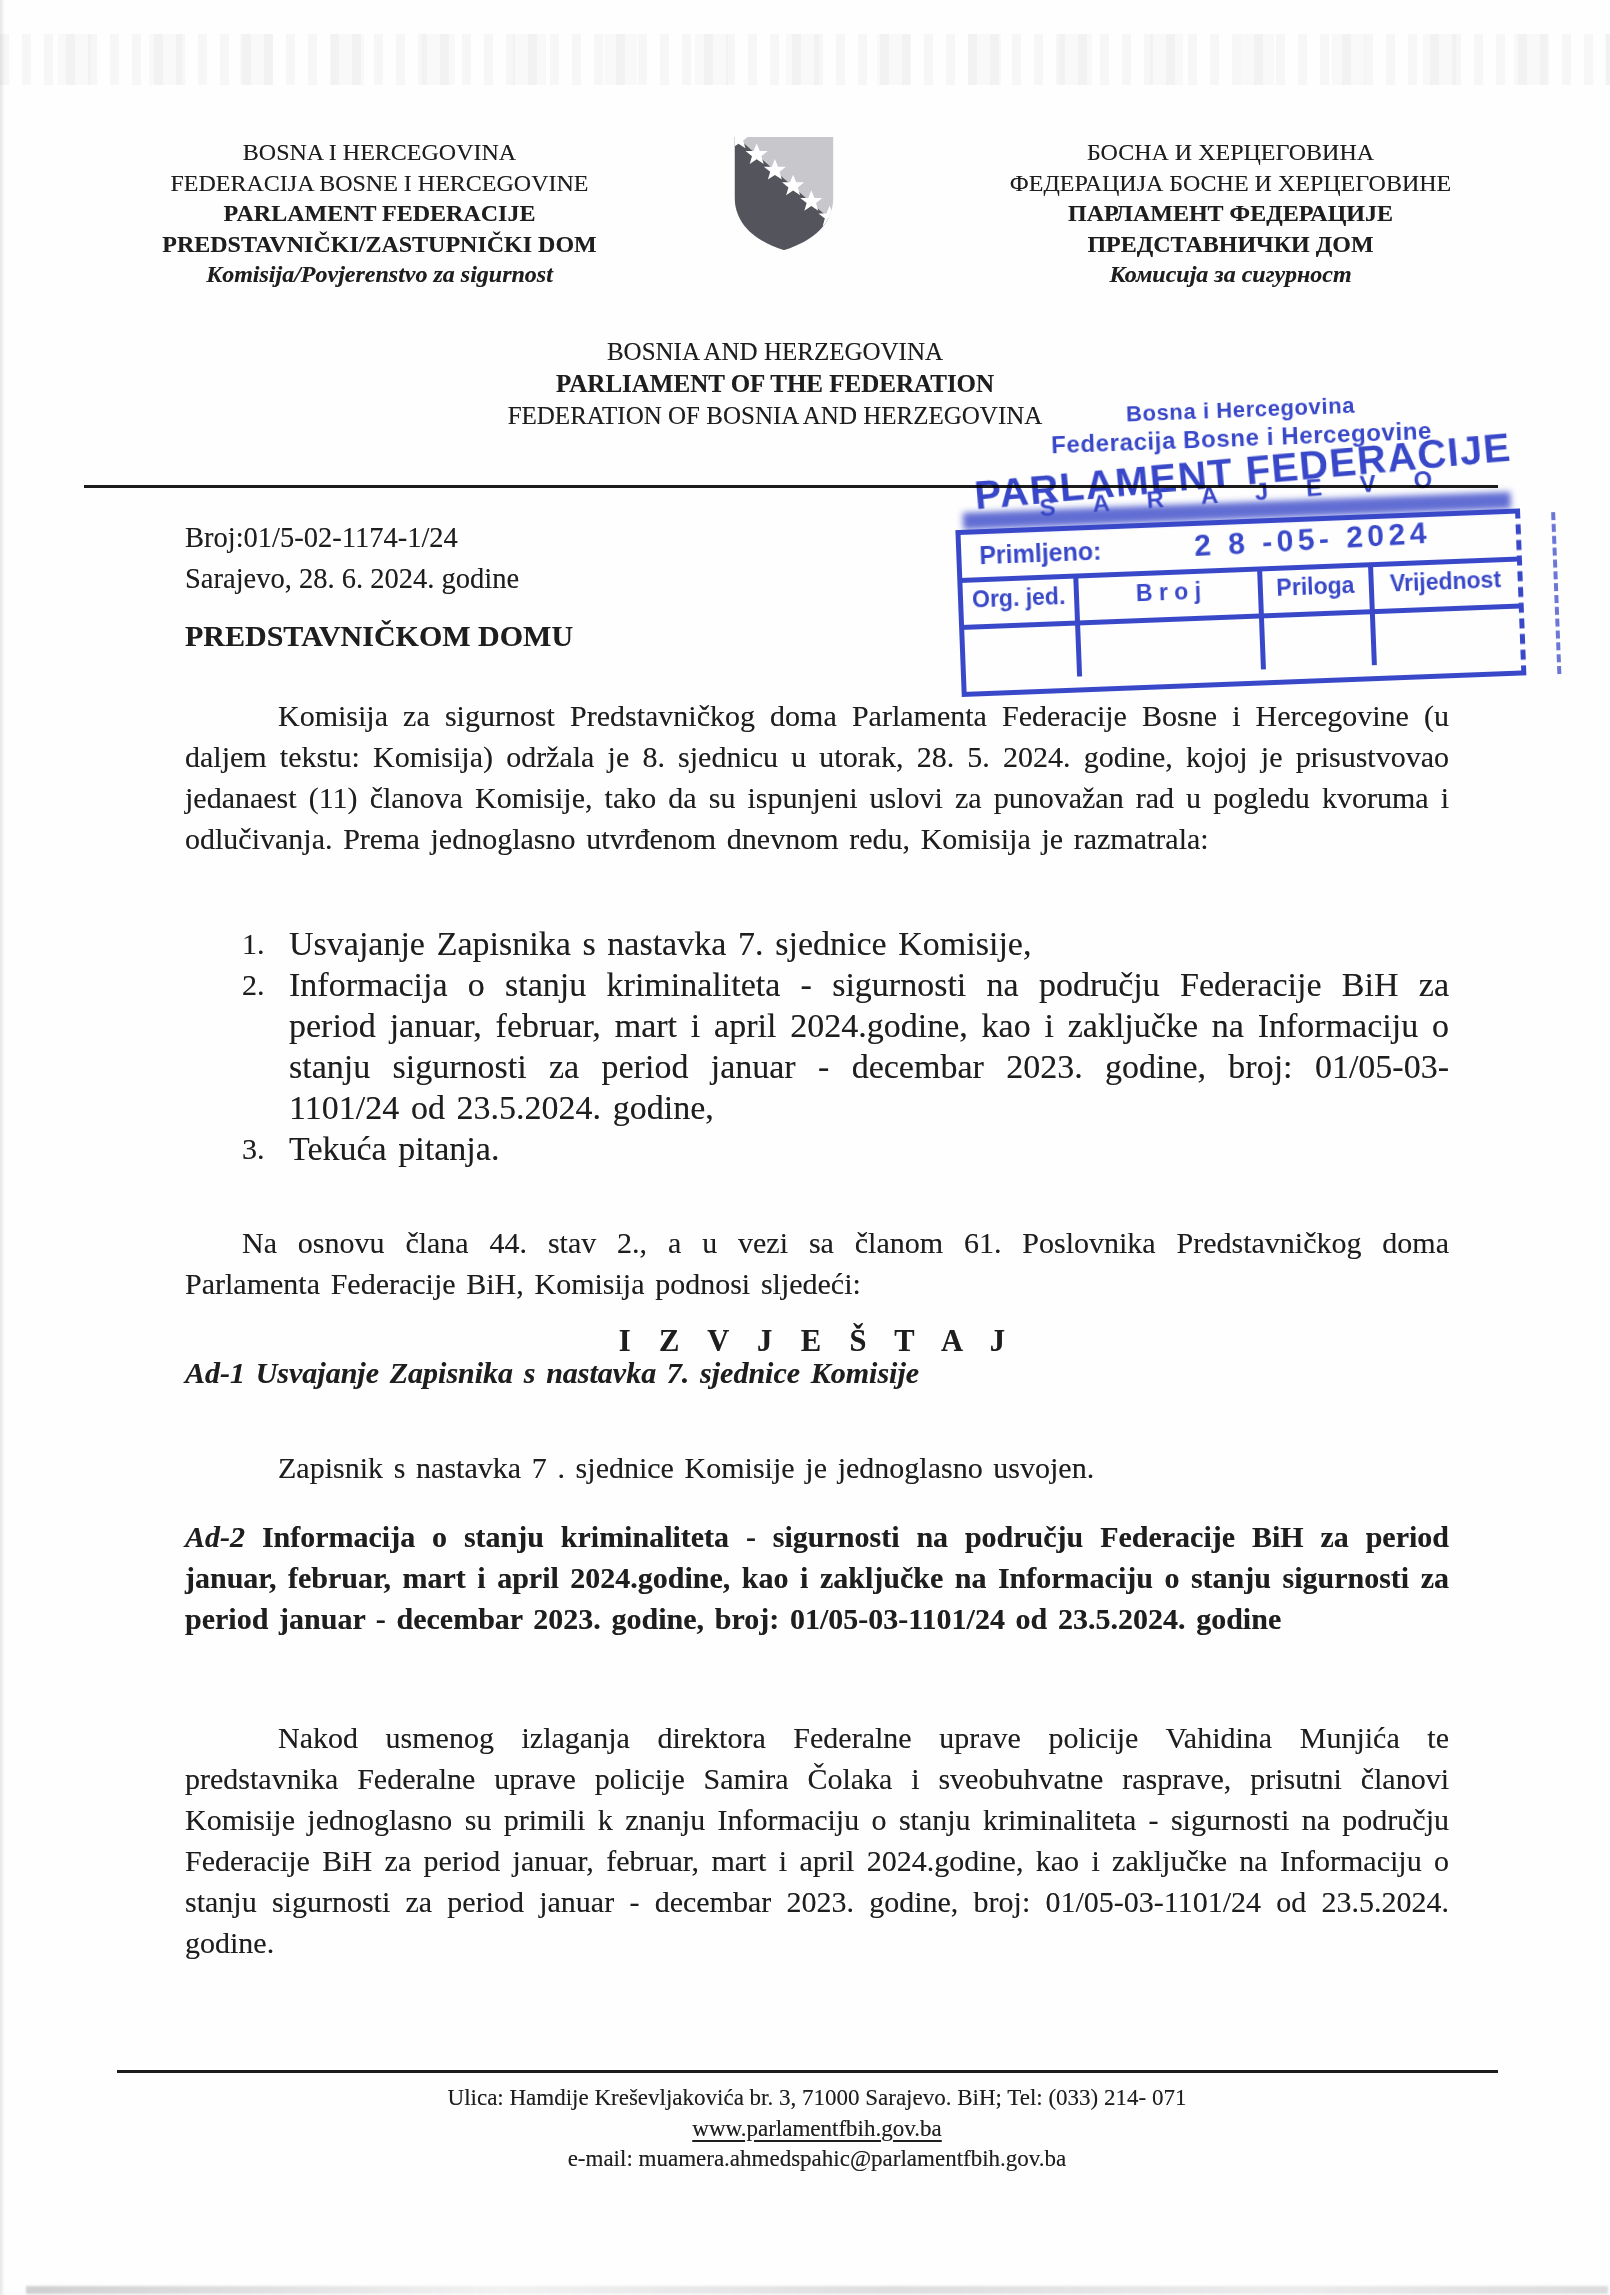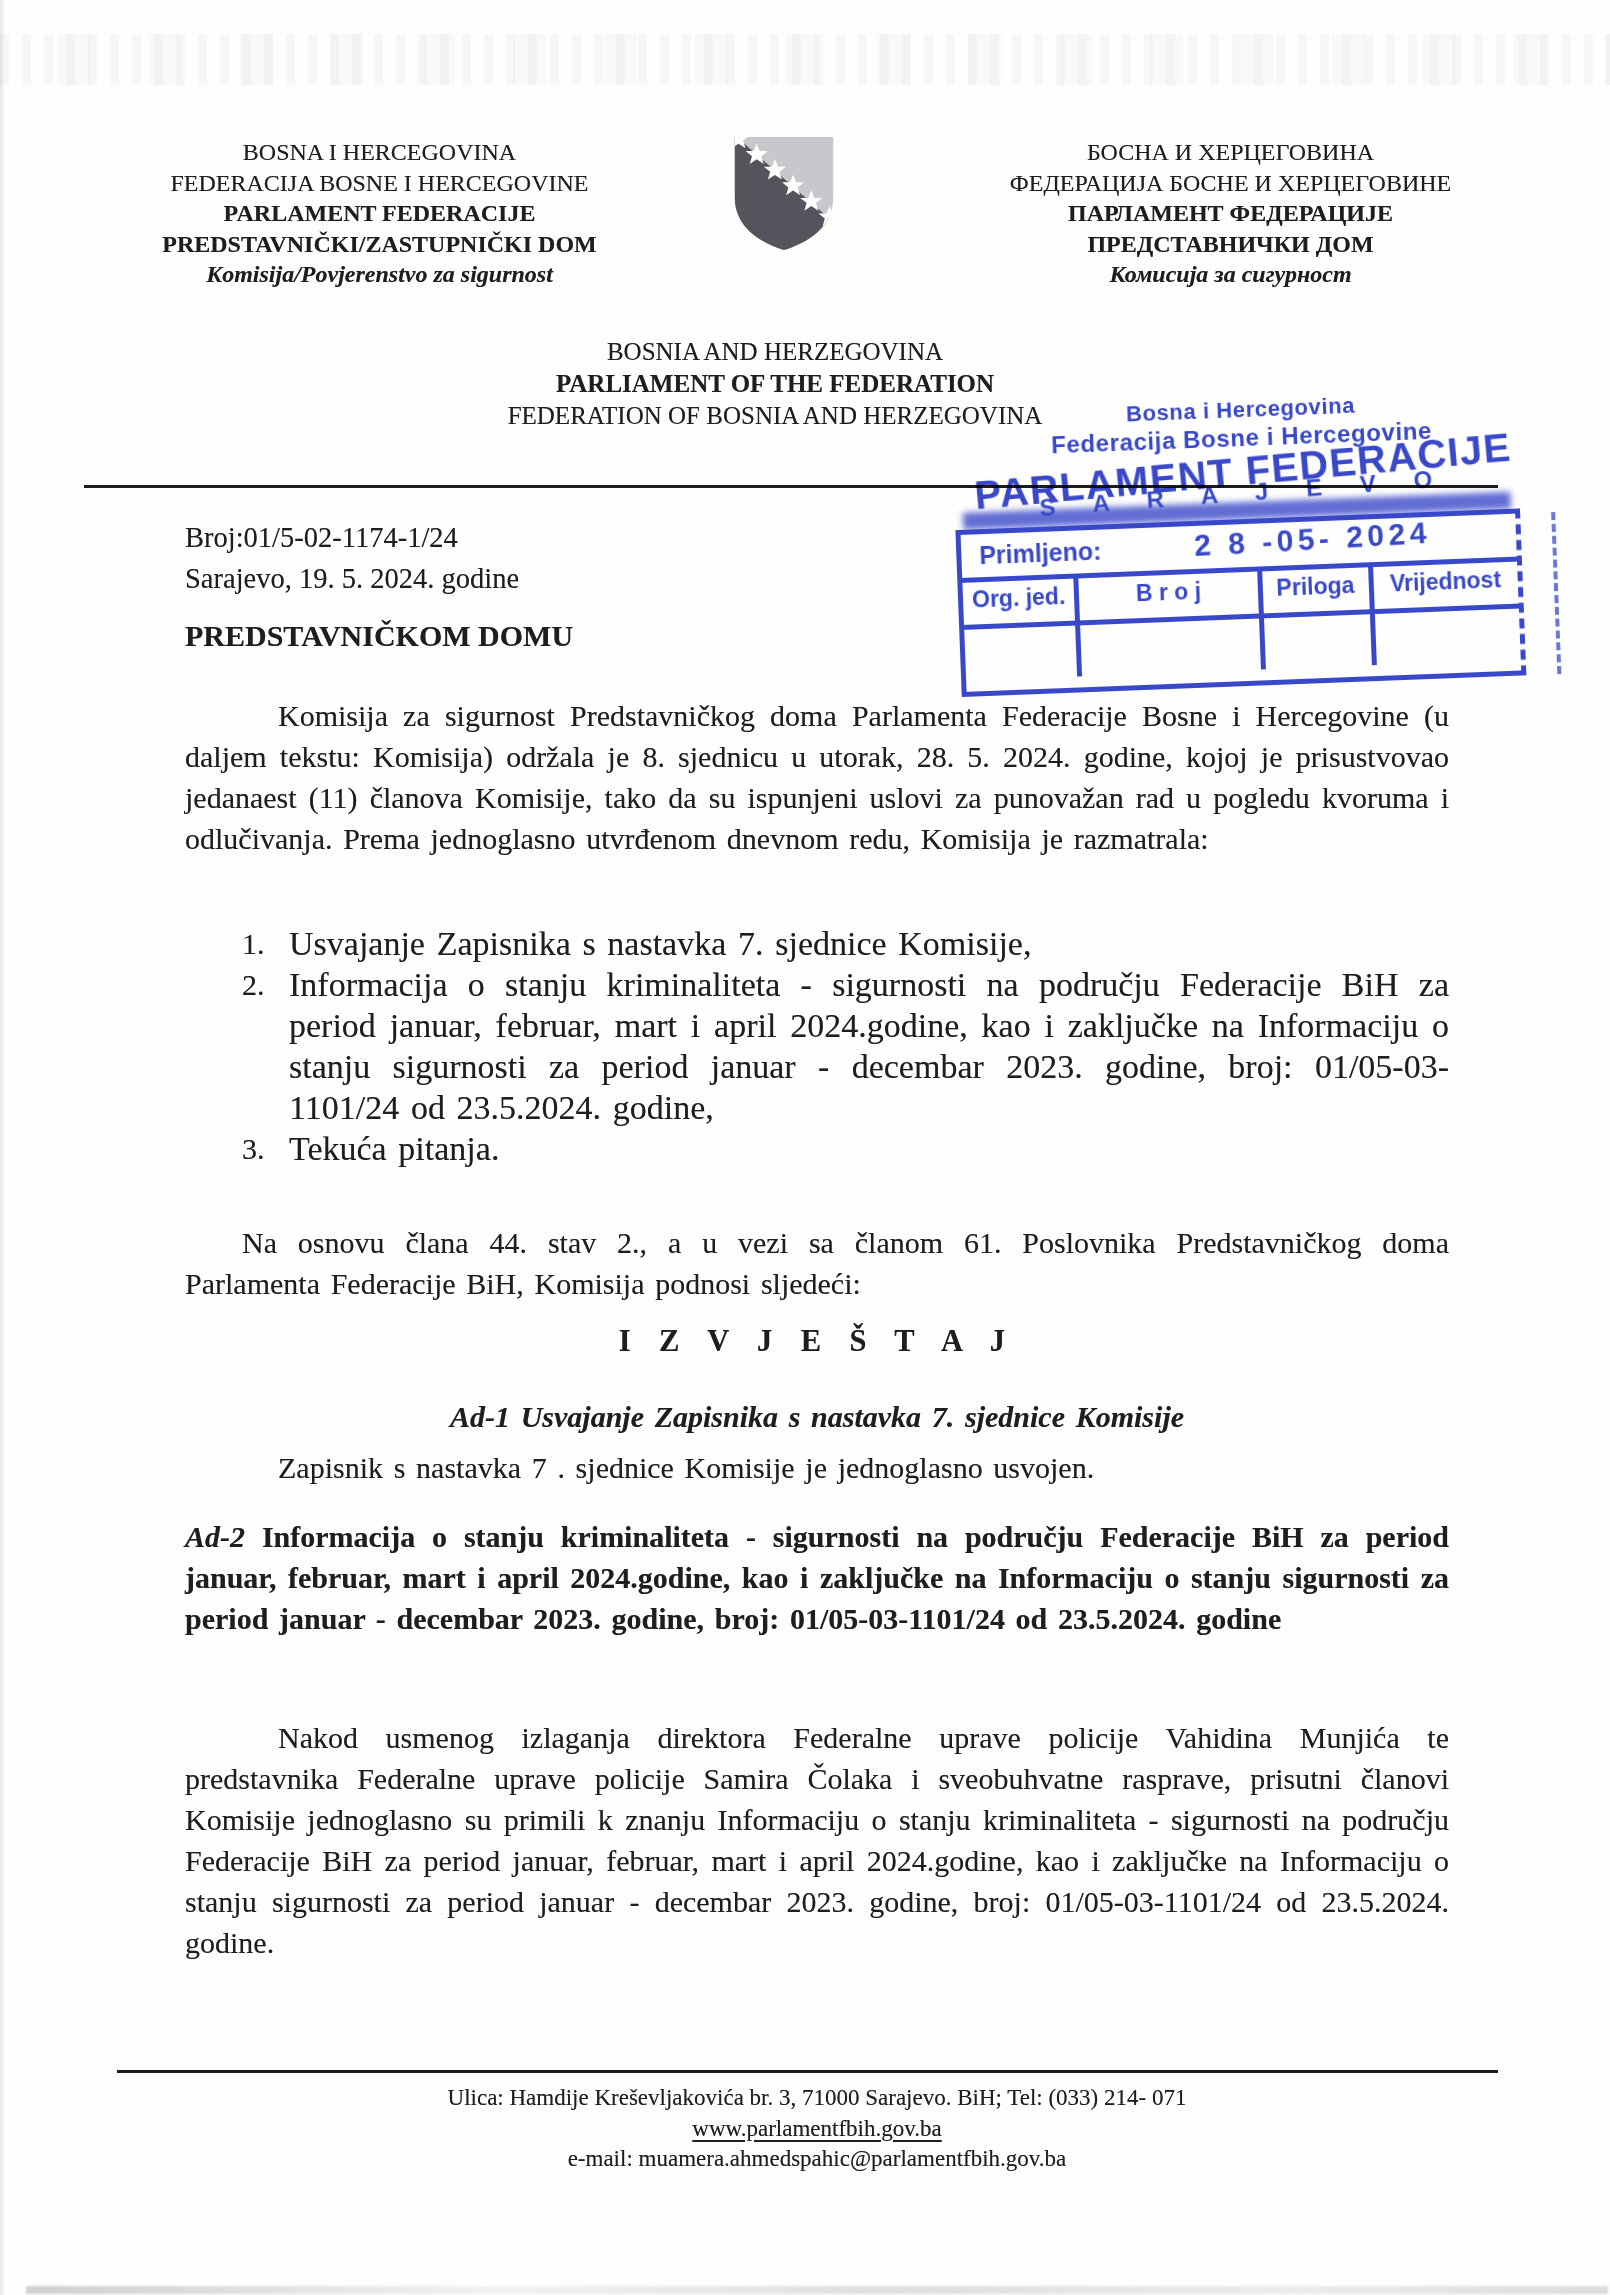--- a/index.html
+++ b/index.html
@@ -154,21 +154,21 @@
       <div class="stamp-cell" style="width:26%;">
         <div class="hd">Vrijednost</div>
       </div>
     </div>
     <div class="stamp-row2"></div>
   </div>
   <div class="stamp-dash-right"></div>
 </div>
 
 <div class="abs col meta-line inky" style="top:519px;">Broj:01/5-02-1174-1/24</div>
-<div class="abs col meta-line inky" style="top:560px;">Sarajevo, 19. 5. 2024. godine</div>
+<div class="abs col meta-line inky" style="top:560px;">Sarajevo, 28. 6. 2024. godine</div>
 
 <div class="abs col meta-line bold inky" style="top:617px;font-size:30px;">PREDSTAVNIČKOM DOMU</div>
 
 <div class="abs col doc-text indent1 inky" style="top:695px;">Komisija za sigurnost Predstavničkog doma Parlamenta Federacije Bosne i Hercegovine (u daljem tekstu: Komisija) održala je 8. sjednicu u utorak, 28. 5. 2024.  godine, kojoj je prisustvovao jedanaest (11) članova Komisije, tako da su ispunjeni uslovi za punovažan rad u pogledu kvoruma i odlučivanja. Prema jednoglasno utvrđenom dnevnom redu, Komisija je razmatrala:</div>
 
 <div class="abs col" style="top:923px;">
   <div class="list-item">
     <span class="num inky">1.</span>
     <span class="txt inky">Usvajanje Zapisnika s nastavka 7. sjednice Komisije,</span>
   </div>
@@ -179,21 +179,21 @@
   <div class="list-item">
     <span class="num inky">3.</span>
     <span class="txt inky">Tekuća pitanja.</span>
   </div>
 </div>
 
 <div class="abs col doc-text indent2 inky" style="top:1222px;">Na osnovu člana 44. stav 2., a u vezi sa članom 61. Poslovnika Predstavničkog doma Parlamenta Federacije BiH, Komisija podnosi sljedeći:</div>
 
 <div class="abs report-title inky" style="left:185px;top:1324px;">I Z V J E Š T A J</div>
 
-<div class="abs col doc-text ad-head-italic inky" style="top:1396px;text-align:center;">Ad-1 Usvajanje Zapisnika s nastavka 7. sjednice Komisije</div>
+<div class="abs col doc-text ad-head-italic inky" style="top:1352px;text-align:left;">Ad-1 Usvajanje Zapisnika s nastavka 7. sjednice Komisije</div>
 <div class="abs col doc-text inky" style="top:1447px;text-align:left;text-indent:93px;">Zapisnik s nastavka 7 . sjednice Komisije je jednoglasno usvojen.</div>
 
 <div class="abs col doc-text bold inky" style="top:1516px;">
   <span class="ad-head-italic">Ad-2 </span><span>Informacija o stanju kriminaliteta - sigurnosti na području Federacije BiH za period januar, februar, mart i april 2024.godine, kao i zaključke na Informaciju o stanju sigurnosti za period januar - decembar 2023. godine, broj: 01/05-03-1101/24 od 23.5.2024. godine</span>
 </div>
 
 <div class="abs col doc-text indent1 inky" style="top:1717px;">Nakod usmenog izlaganja direktora Federalne uprave policije Vahidina Munjića te predstavnika  Federalne uprave policije Samira Čolaka i sveobuhvatne rasprave, prisutni članovi Komisije jednoglasno su primili k znanju Informaciju o stanju kriminaliteta - sigurnosti na području Federacije BiH za period januar, februar, mart i april 2024.godine, kao i  zaključke na Informaciju o stanju sigurnosti za period januar - decembar 2023. godine, broj: 01/05-03-1101/24 od 23.5.2024. godine.</div>
 
 <div class="abs rule" style="left:117px;top:2070px;width:1381px;"></div>
 <div class="abs" style="left:185px;top:2083px;">

